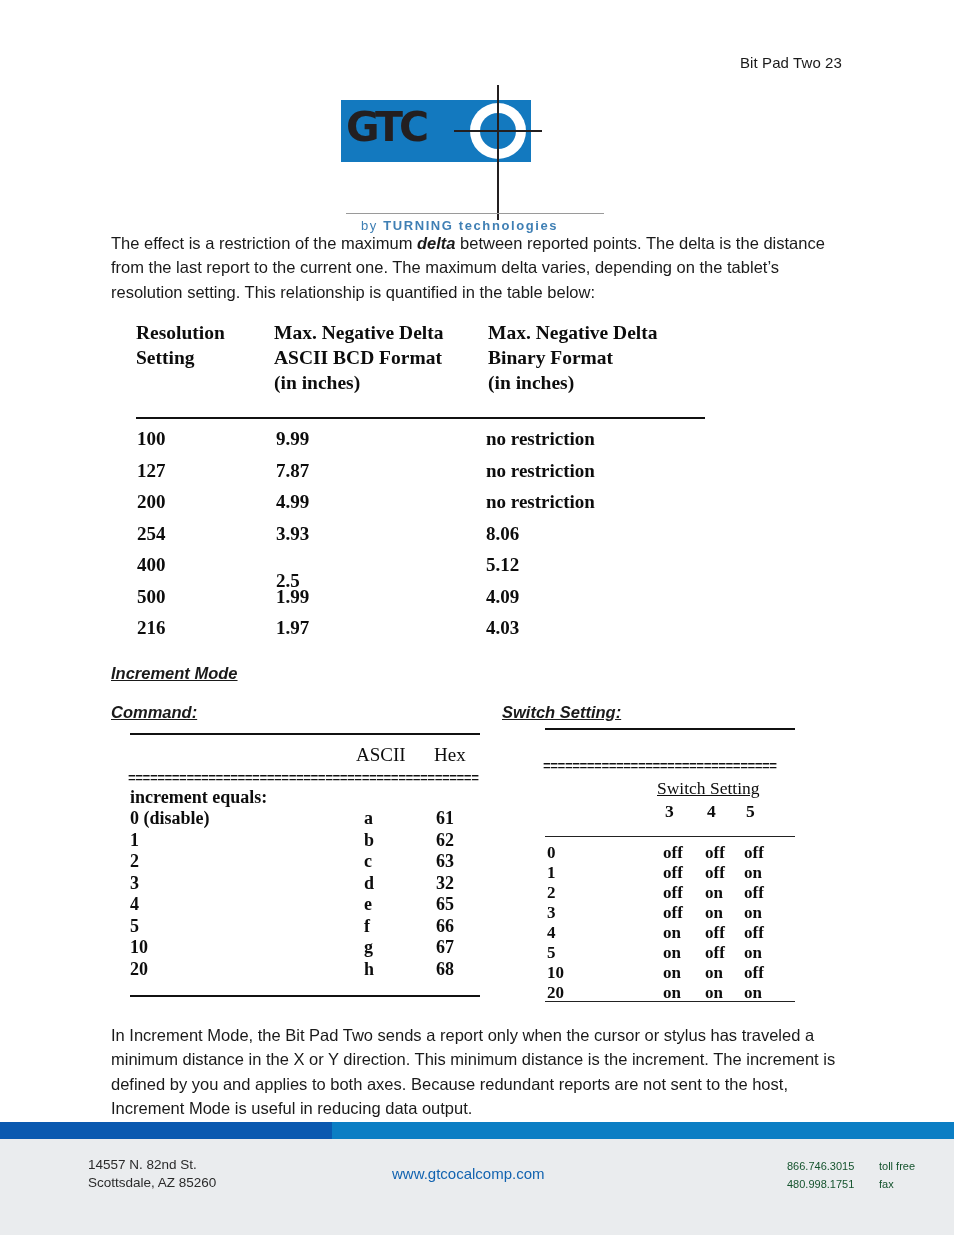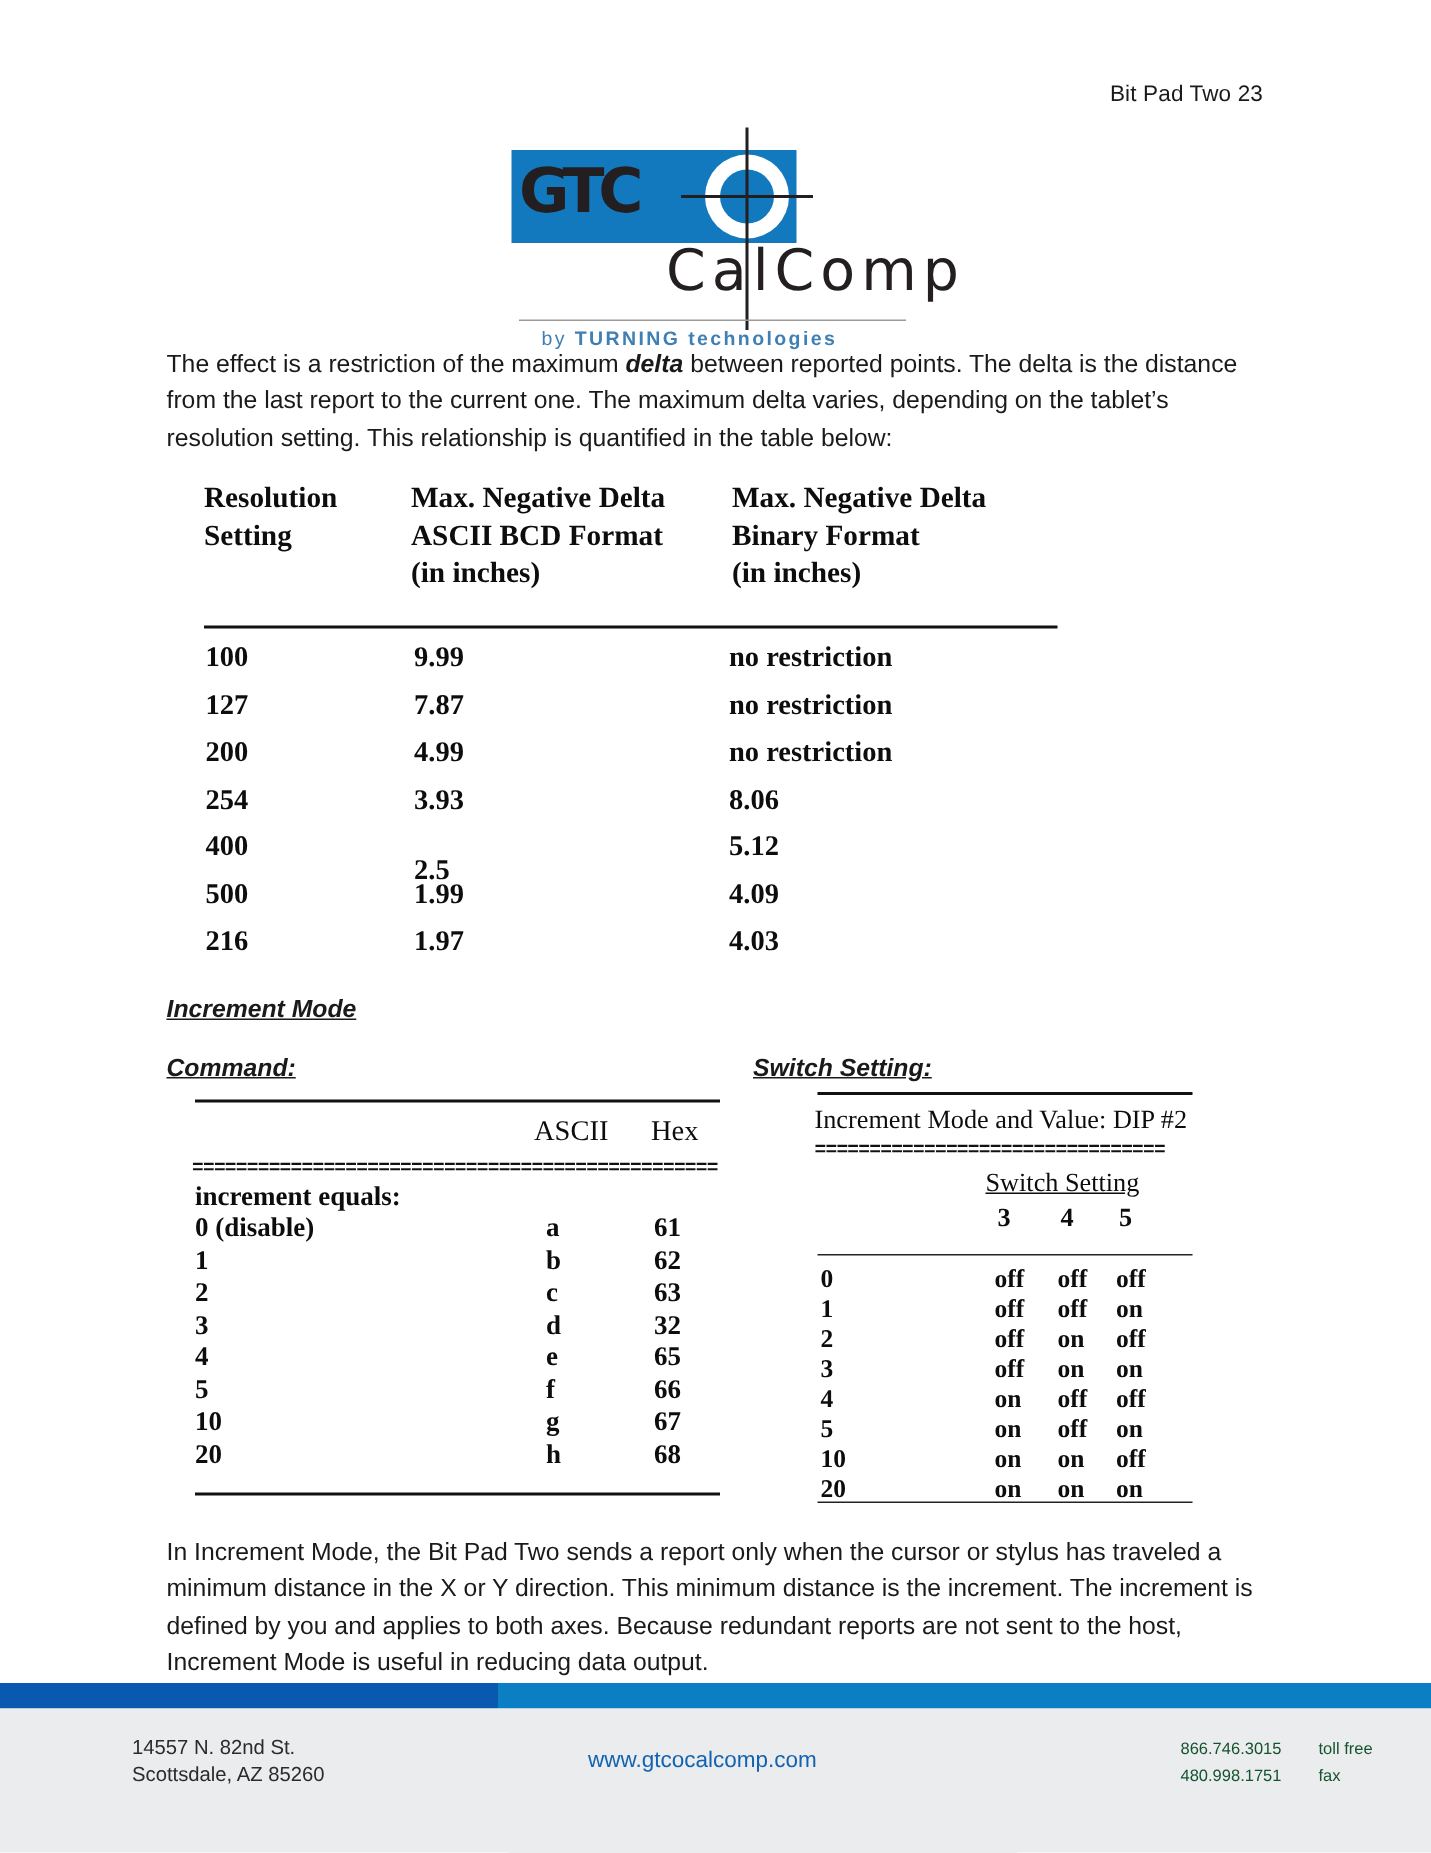--- a/index.html
+++ b/index.html
@@ -323,21 +323,20 @@
 
 <div class="logo-block">
   <div class="logo-badge">
     <div class="logo-bluebox"></div>
     <div class="logo-gtc">GTC</div>
     <div class="logo-ring-outer"></div>
     <div class="logo-ring-inner"></div>
   </div>
   <div class="logo-cross-v"></div>
   <div class="logo-cross-h"></div>
-  <div class="logo-calcomp">CalComp</div>
   <div class="logo-rule"></div>
   <div class="logo-tagline">
     <span class="tag-by">by</span>
     <span>TURNING technologies</span>
   </div>
 </div>
 
 <div class="para p1"><span>The effect is a restriction of the maximum </span><b>delta</b><span> between reported points.  The delta is the distance from the last report to the current one.  The maximum delta varies, depending on the tablet’s resolution setting.  This relationship is quantified in the table below:</span></div>
 
 <div class="scan" id="table-delta">
@@ -409,21 +408,20 @@
       <div class="lbl c2" style="top: 204px;">67</div>
       <div class="lbl c0" style="top: 225.5px;">20</div>
       <div class="lbl c1" style="top: 225.5px;">h</div>
       <div class="lbl c2" style="top: 225.5px;">68</div>
     </div>
   <div class="rule-dark botrule"></div>
 </div>
 
 <div class="scan" id="table-switch">
   <div class="rule-dark toprule"></div>
-  <div class="title">Increment Mode and Value:  DIP #2</div>
   <div class="dashline">================================</div>
   <div class="sublabel">Switch Setting</div>
   <div id="switch-colnums">
       <div class="colnum" style="left: 124px;">3</div>
       <div class="colnum" style="left: 166px;">4</div>
       <div class="colnum" style="left: 205px;">5</div>
     </div>
   <div class="rule-thin midrule"></div>
   <div id="switch-rows">
       <div class="cell v" style="top: 115px;">0</div>

